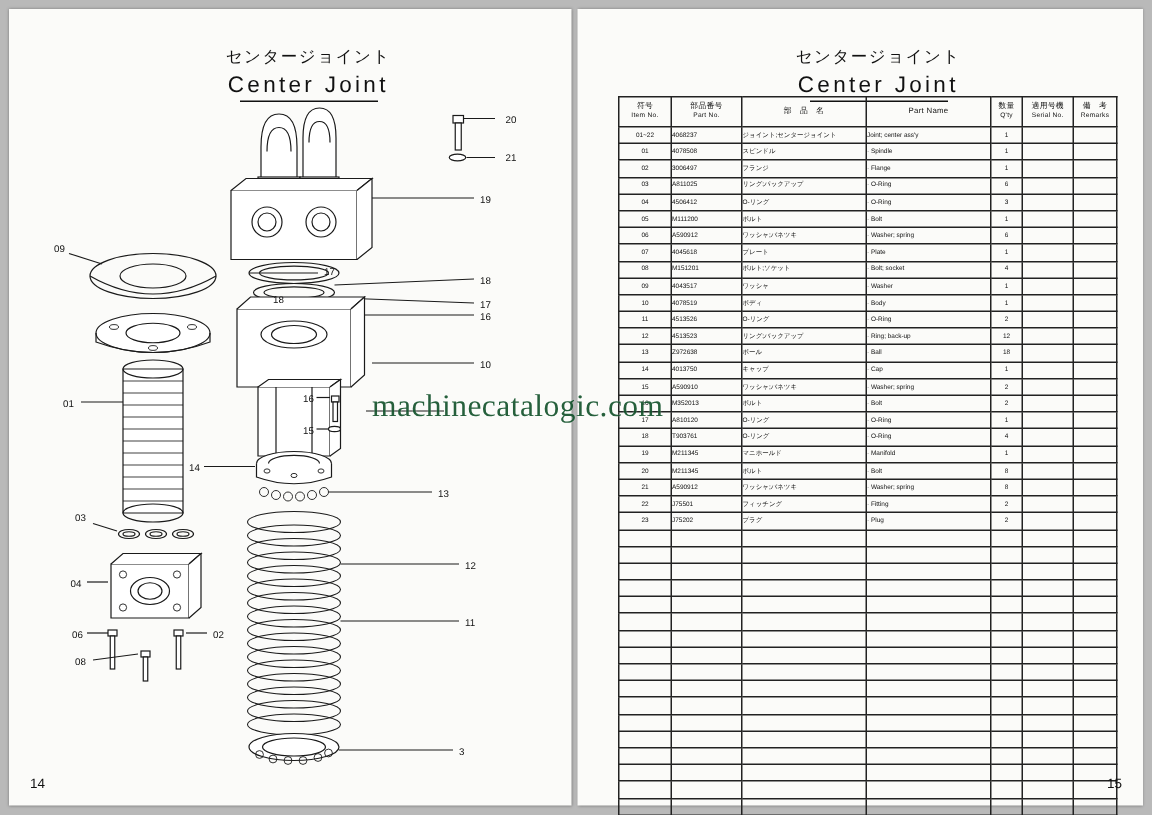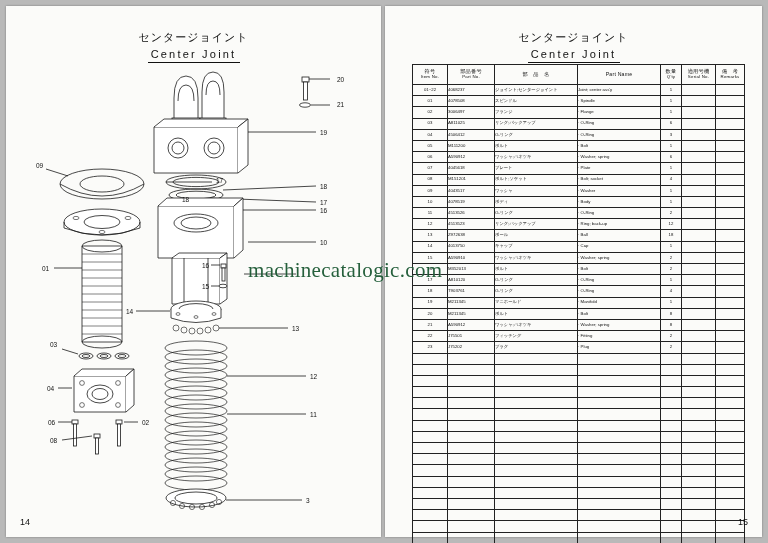--- a/index.html
+++ b/index.html
@@ -15,23 +15,23 @@
   }
   .sheet{
     position:absolute;
     background:#fbfbf9;
     box-shadow:0 0 2px rgba(0,0,0,.35);
   }
   .sheet-left{left:6px;top:6px;width:375px;height:531px;}
   .sheet-right{left:385px;top:6px;width:377px;height:531px;}
 
   
-  .title-block{position:absolute;text-align:center;width:100%;}
+  .title-block{position:absolute;text-align:center;width:100%;padding-left:12px;}
   .title-jp{font-size:11px;letter-spacing:1px;color:#111;}
-  .title-en{font-size:11px;letter-spacing:2.2px;color:#111;margin-top:3px;}
+  .title-en{font-size:15px;letter-spacing:2.2px;color:#111;margin-top:3px;}
   .title-underline{
     height:1px;background:#111;margin:2px auto 0;width:92px;
   }
 
   .page-num{
     position:absolute;bottom:10px;font-size:9px;color:#111;
   }
   .page-num.left{left:14px;}
   .page-num.right{right:14px;}
 

